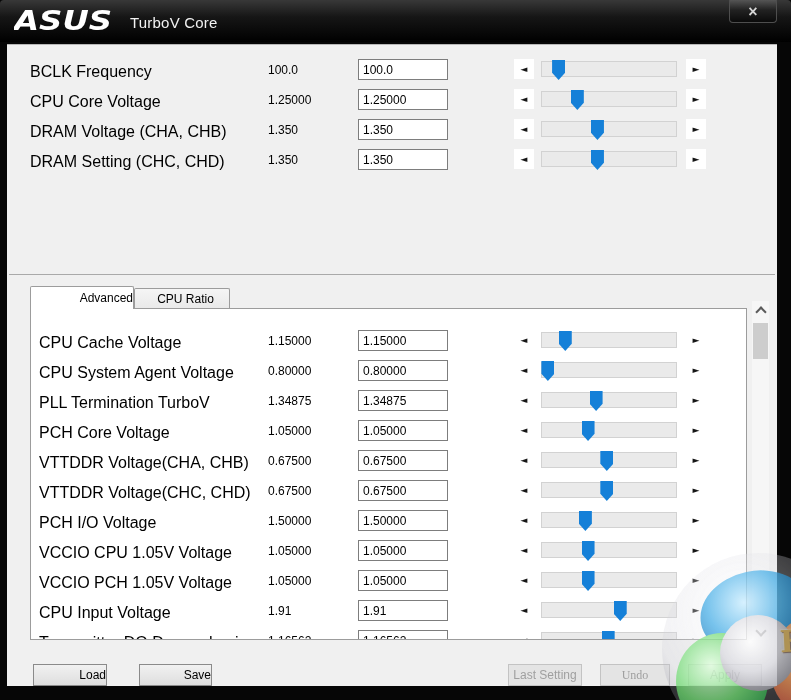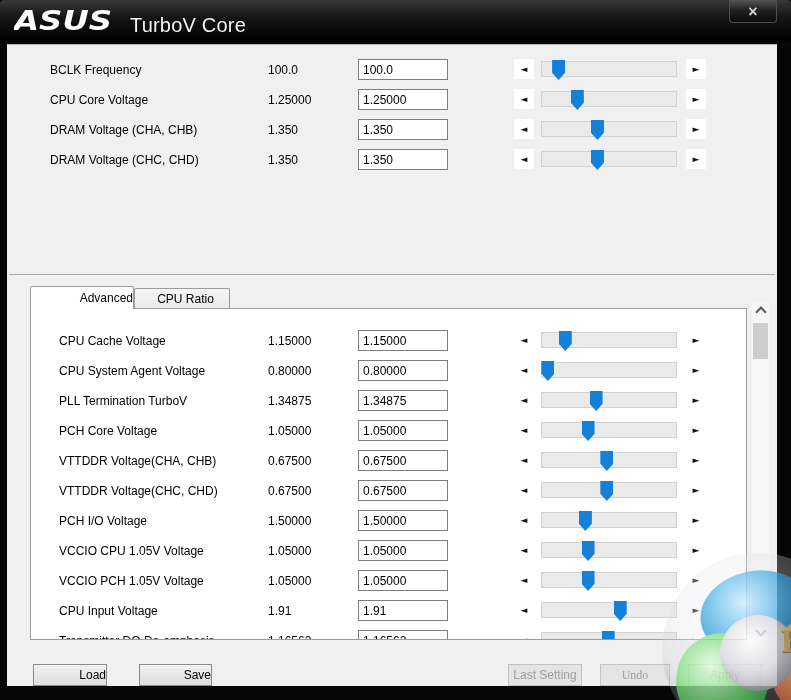--- a/index.html
+++ b/index.html
@@ -13,39 +13,39 @@
 
   
   .titlebar{
     position:absolute;left:0;top:0;width:791px;height:42px;
     background:linear-gradient(180deg,#383838 0%,#161616 40%,#000 100%);
     text-decoration:underline;
   }
   .asus-logo{position:absolute;left:14px;top:8px;}
   .app-title{
     position:absolute;left:130px;top:14px;
-    color:#f2f2f2;font-size:20px;letter-spacing:.2px;
+    color:#f2f2f2;font-size:15px;letter-spacing:.2px;
   }
   .close-btn{
     position:absolute;left:729px;top:0;width:48px;height:23px;
     background:linear-gradient(180deg,#555 0%,#222 45%,#0a0a0a 100%);
     border:1px solid #4e4e4e;border-top:none;border-radius:0 0 4px 4px;
     color:#d6d6d6;font-size:16px;font-weight:bold;line-height:21px;text-align:center;
     cursor:default;box-sizing:border-box;padding:0;
   }
 
   
   .content{
     position:absolute;left:7px;top:44px;width:770px;height:642px;
     background:#f0f0f0;border-top:1px solid #b8b8b8;box-sizing:border-box;
   }
 
   
   .rows .row{position:relative;height:30px;}
-  .row .lbl{position:absolute;left:var(--lbl);top:4px;font-size:12px;color:#000;white-space:nowrap;margin-left:20px;}
+  .row .lbl{position:absolute;left:var(--lbl);top:4px;font-size:16px;color:#000;white-space:nowrap;}
   .row .val{position:absolute;left:var(--val);top:4px;font-size:12px;color:#000;}
   .row .inp{
     position:absolute;left:var(--inp);top:0;width:90px;height:21px;box-sizing:border-box;
     border:1px solid #7d7d7d;background:#fff;font-size:12px;padding:1px 4px;
     font-family:"Liberation Sans","DejaVu Sans",sans-serif;color:#000;
   }
   .row .arrow{
     position:absolute;top:0;width:20px;height:20px;background:#fff;border:none;padding:0;
     display:flex;align-items:center;justify-content:center;cursor:default;
   }
@@ -175,21 +175,21 @@
     </button>
     <div class="track">
       <div class="thumb" style="left: calc(41% - 6px);"></div>
     </div>
     <button class="arrow right">
       <span class="tri">►</span>
     </button>
   </div>
 
   <div class="row">
-    <span class="lbl">DRAM Voltage (CHC, CHD)</span>
+    <span class="lbl">DRAM Setting (CHC, CHD)</span>
     <span class="val">1.350</span>
     <input class="inp" type="text" value="1.350" style="">
     <button class="arrow left">
       <span class="tri">◄</span>
     </button>
     <div class="track">
       <div class="thumb" style="left: calc(41% - 6px);"></div>
     </div>
     <button class="arrow right">
       <span class="tri">►</span>

